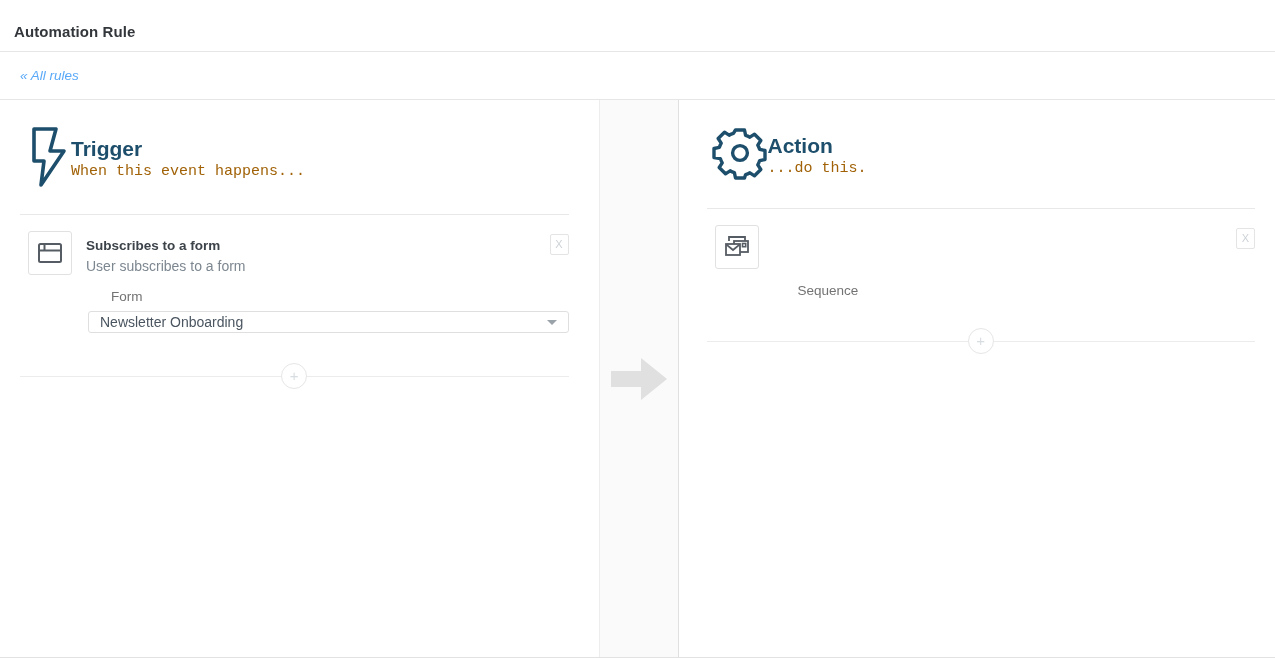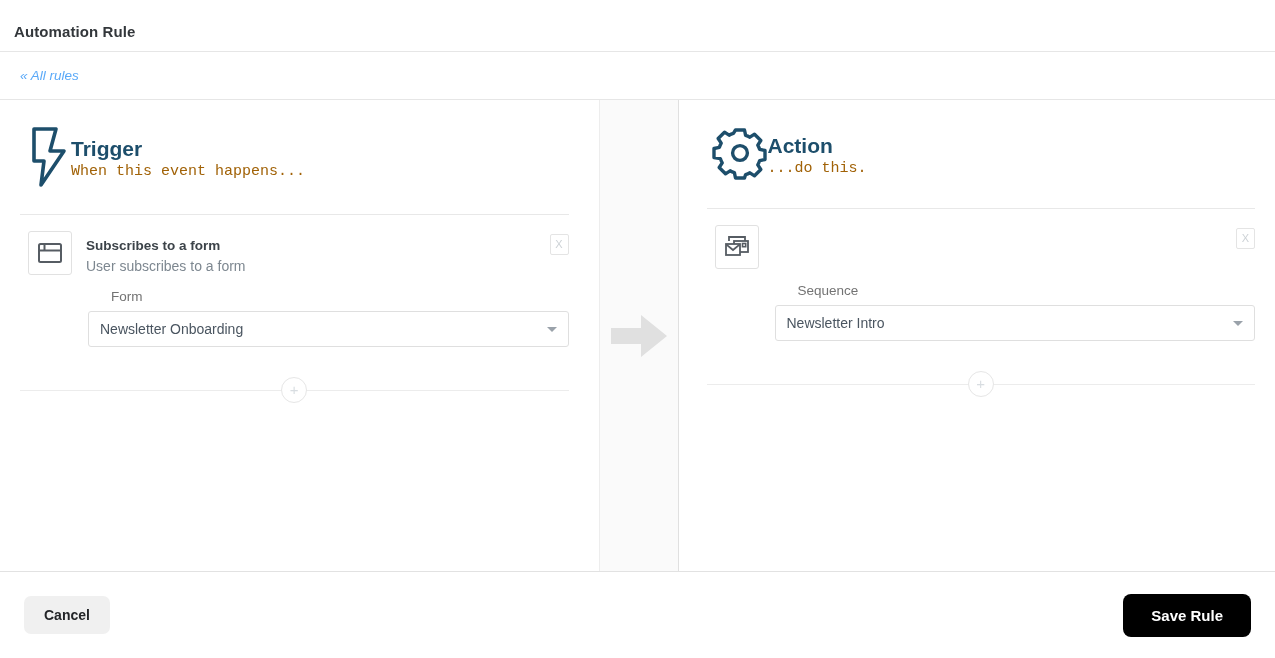--- a/index.html
+++ b/index.html
@@ -169,21 +169,21 @@
   .field { padding: 14px 0 0 68px; }
   .field-label {
     display: block;
     font-size: 13.5px;
     color: #737373;
     margin-bottom: 7px;
     margin-left: 23px;
   }
   .select-box {
     position: relative;
-    height: 36px;
+    height: 22px;
     border: 1px solid #dfdfdf;
     border-radius: 3px;
     background: #ffffff;
     display: flex;
     align-items: center;
     padding: 0 30px 0 11px;
     cursor: pointer;
   }
   .select-value {
     font-size: 14px;
@@ -355,30 +355,22 @@
             <rect x="19.5" y="9.5" width="3.2" height="3.2" stroke="#565c63" stroke-width="1.6" fill="none"></rect>
             <rect x="3" y="10" width="14" height="11" stroke="#565c63" stroke-width="1.8" fill="#ffffff"></rect>
             <path d="M3.5 10.6 L10 16 L16.5 10.6" stroke="#565c63" stroke-width="1.8" fill="none"></path>
           </svg>
         </span>
         <button class="step-remove">X</button>
       </div>
 
       <div class="field">
         <label class="field-label">Sequence</label>
-        <div class="select-box">
-          <span class="select-value">Newsletter Intro</span>
-          <span class="select-caret"></span>
-        </div>
       </div>
 
       <div class="add-row">
         <button class="add-circle">+</button>
       </div>
     </div>
   </div>
 
-  <div class="footer">
-    <button class="btn btn-cancel">Cancel</button>
-    <button class="btn btn-save">Save Rule</button>
-  </div>
 
 </div>
 
 </body></html>

